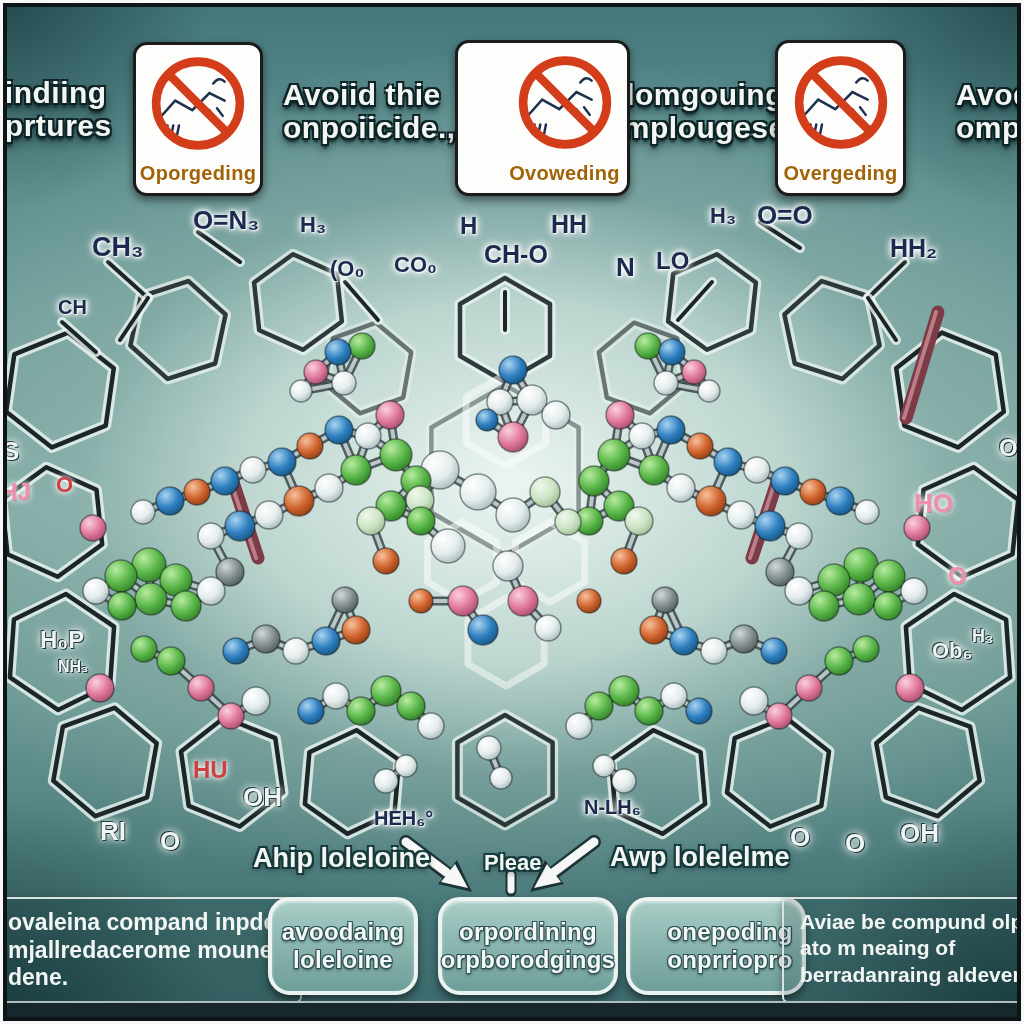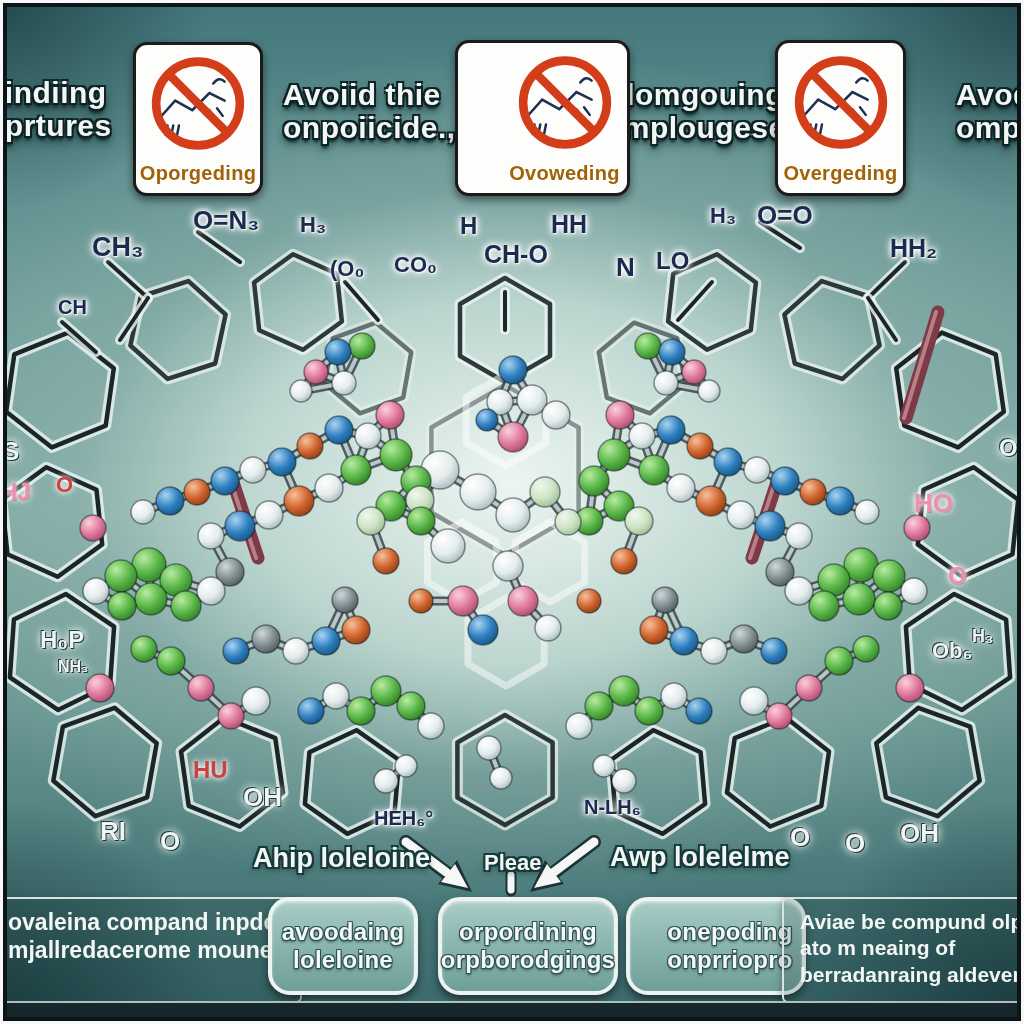--- a/index.html
+++ b/index.html
@@ -716,20 +716,21 @@
     </g>
     <g>
       <line x1="511" y1="874" x2="511" y2="891" stroke="#1d3336" stroke-width="11" stroke-linecap="round"></line>
       <line x1="511" y1="875" x2="511" y2="890" stroke="#f5f8f6" stroke-width="7" stroke-linecap="round"></line>
     </g>
   </svg>
 
   <div class="tbox" style="left:-18px;top:897px;width:284px;height:92px;padding:10px 8px 0 24px;font-size:23px;line-height:1.2;">
     <span class="tline">ovaleina compand inpde</span>
     <span class="tline">mjallredacerome moune</span>
+    <span class="tline">dene.</span>
   </div>
 
   <div class="btn" style="left:268px;top:897px;width:142px;height:90px;">
     <span>avoodaing</span>
     <span>loleloine</span>
   </div>
   <div class="btn" style="left:430px;top:897px;width:172px;height:90px;margin-left:8px;">
     <span>orpordining</span>
     <span>orpborodgings</span>
   </div>

